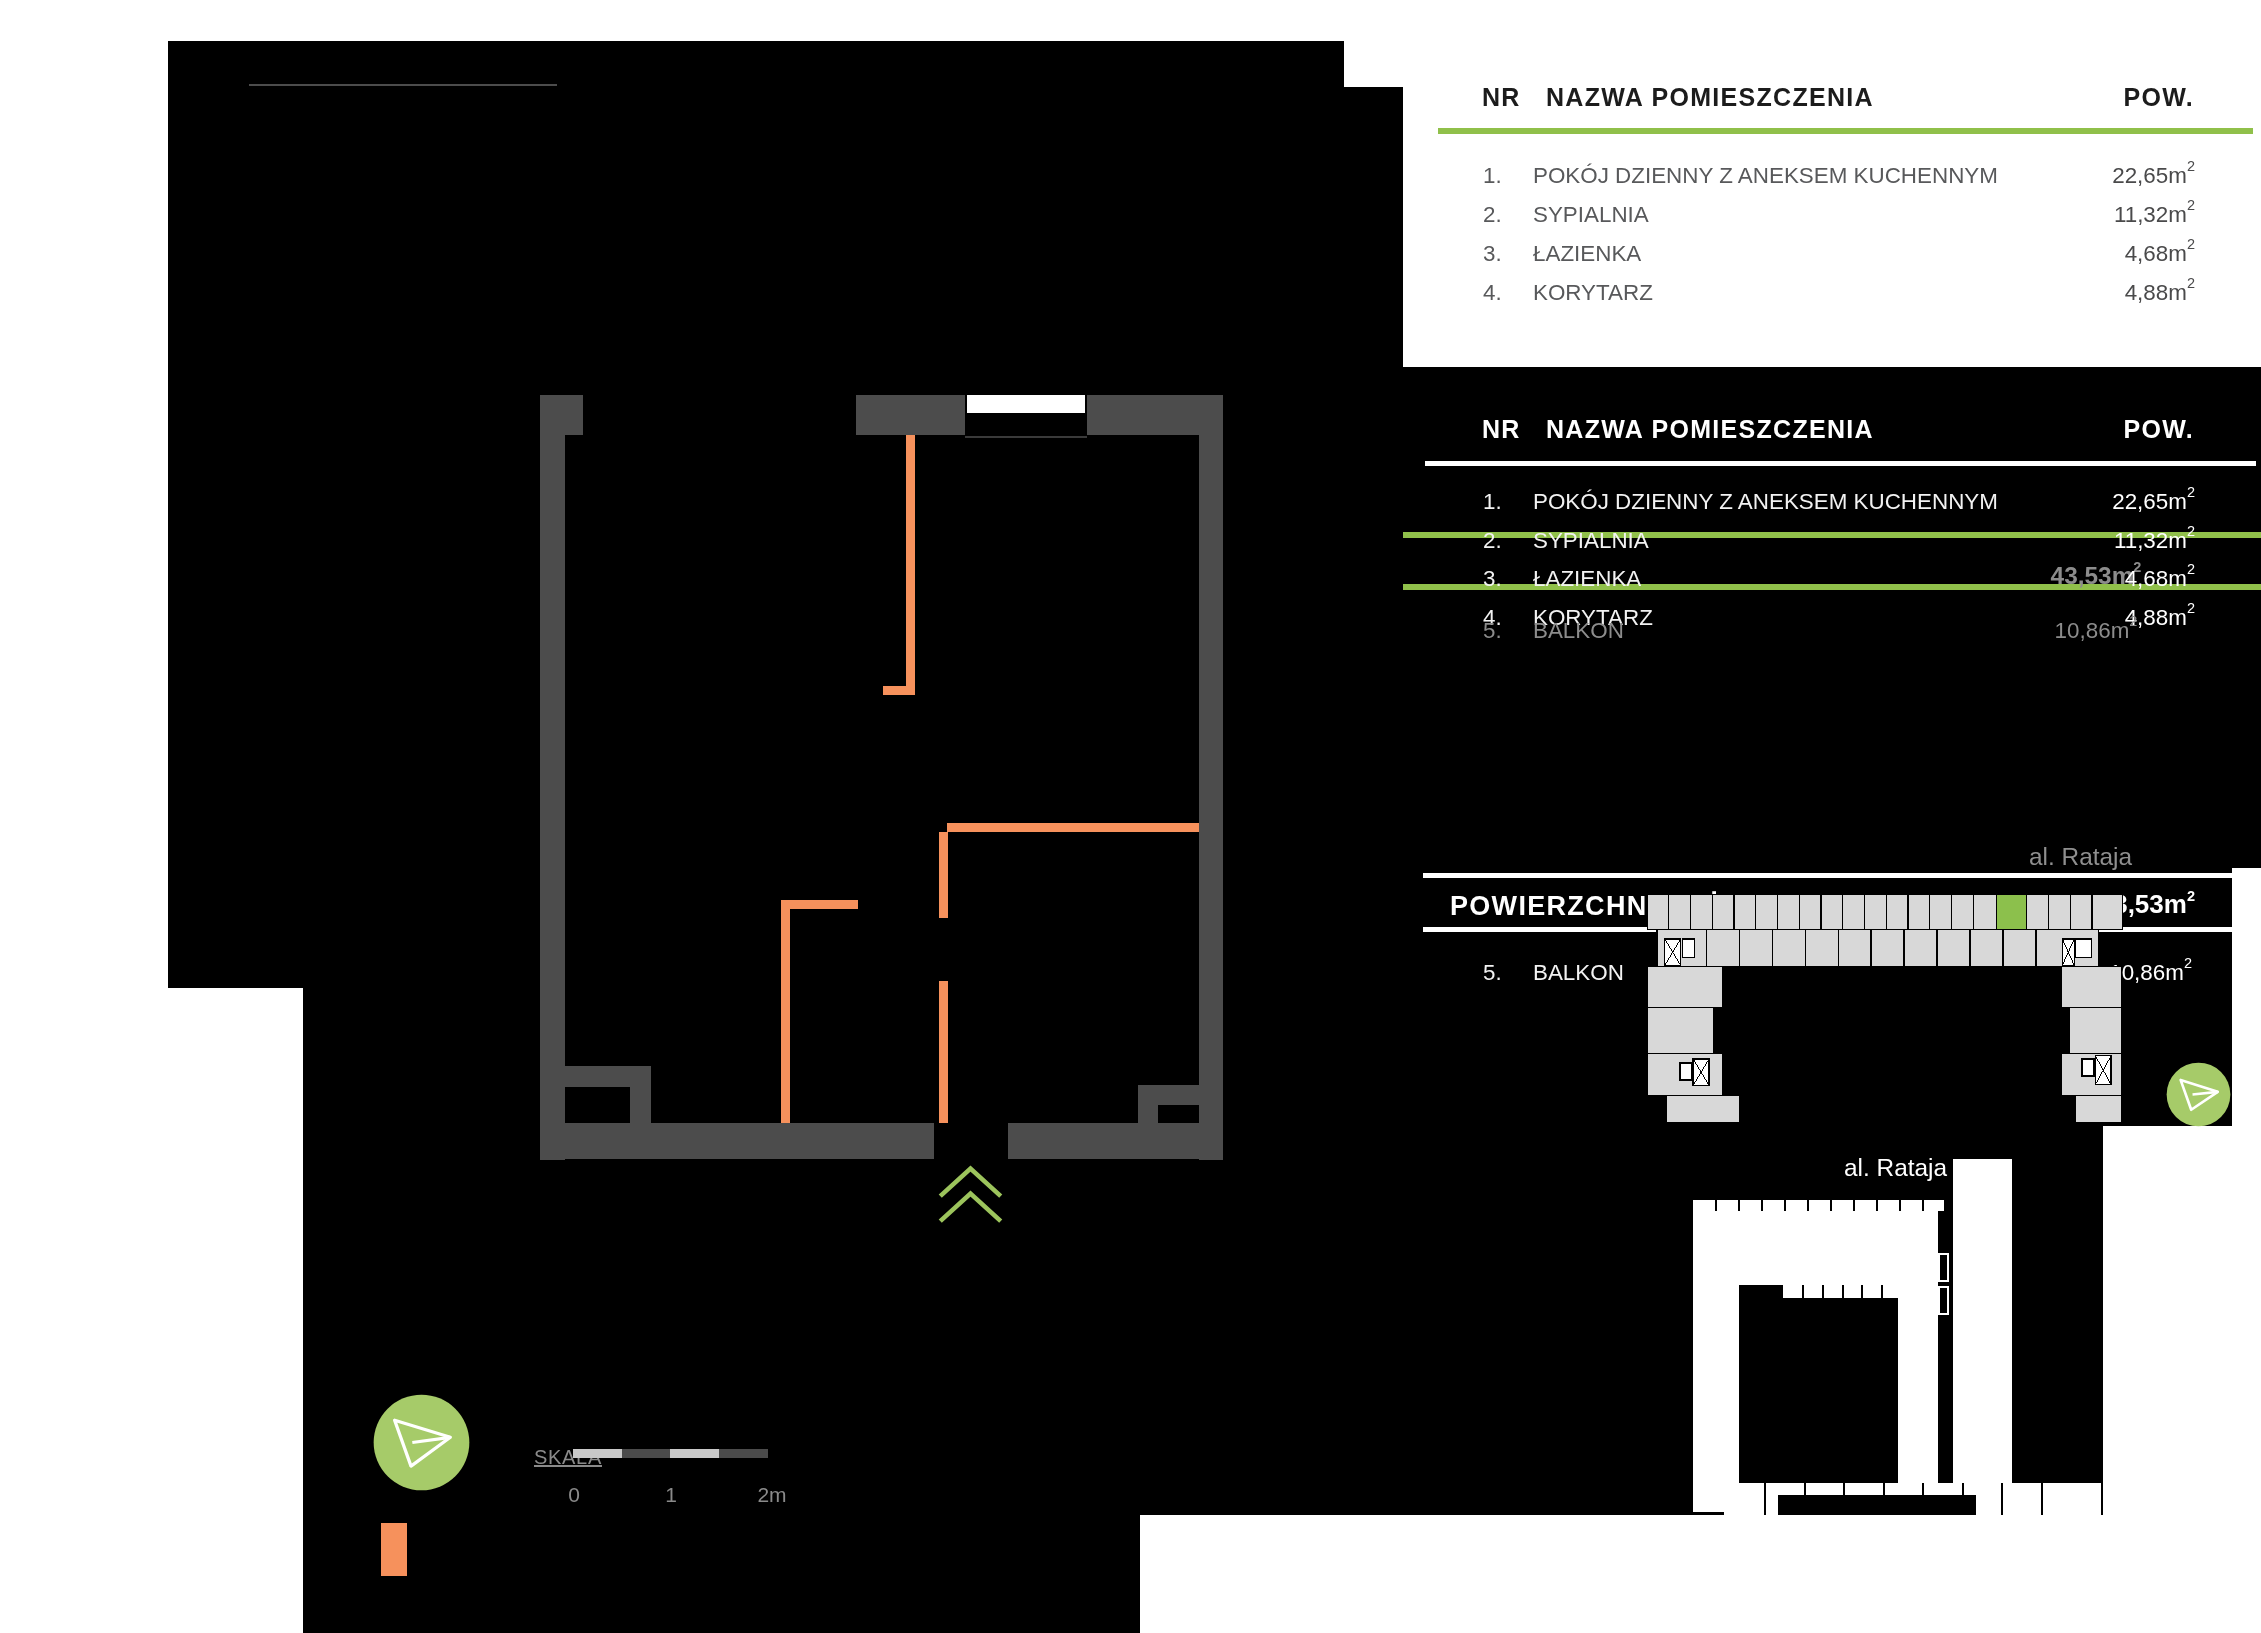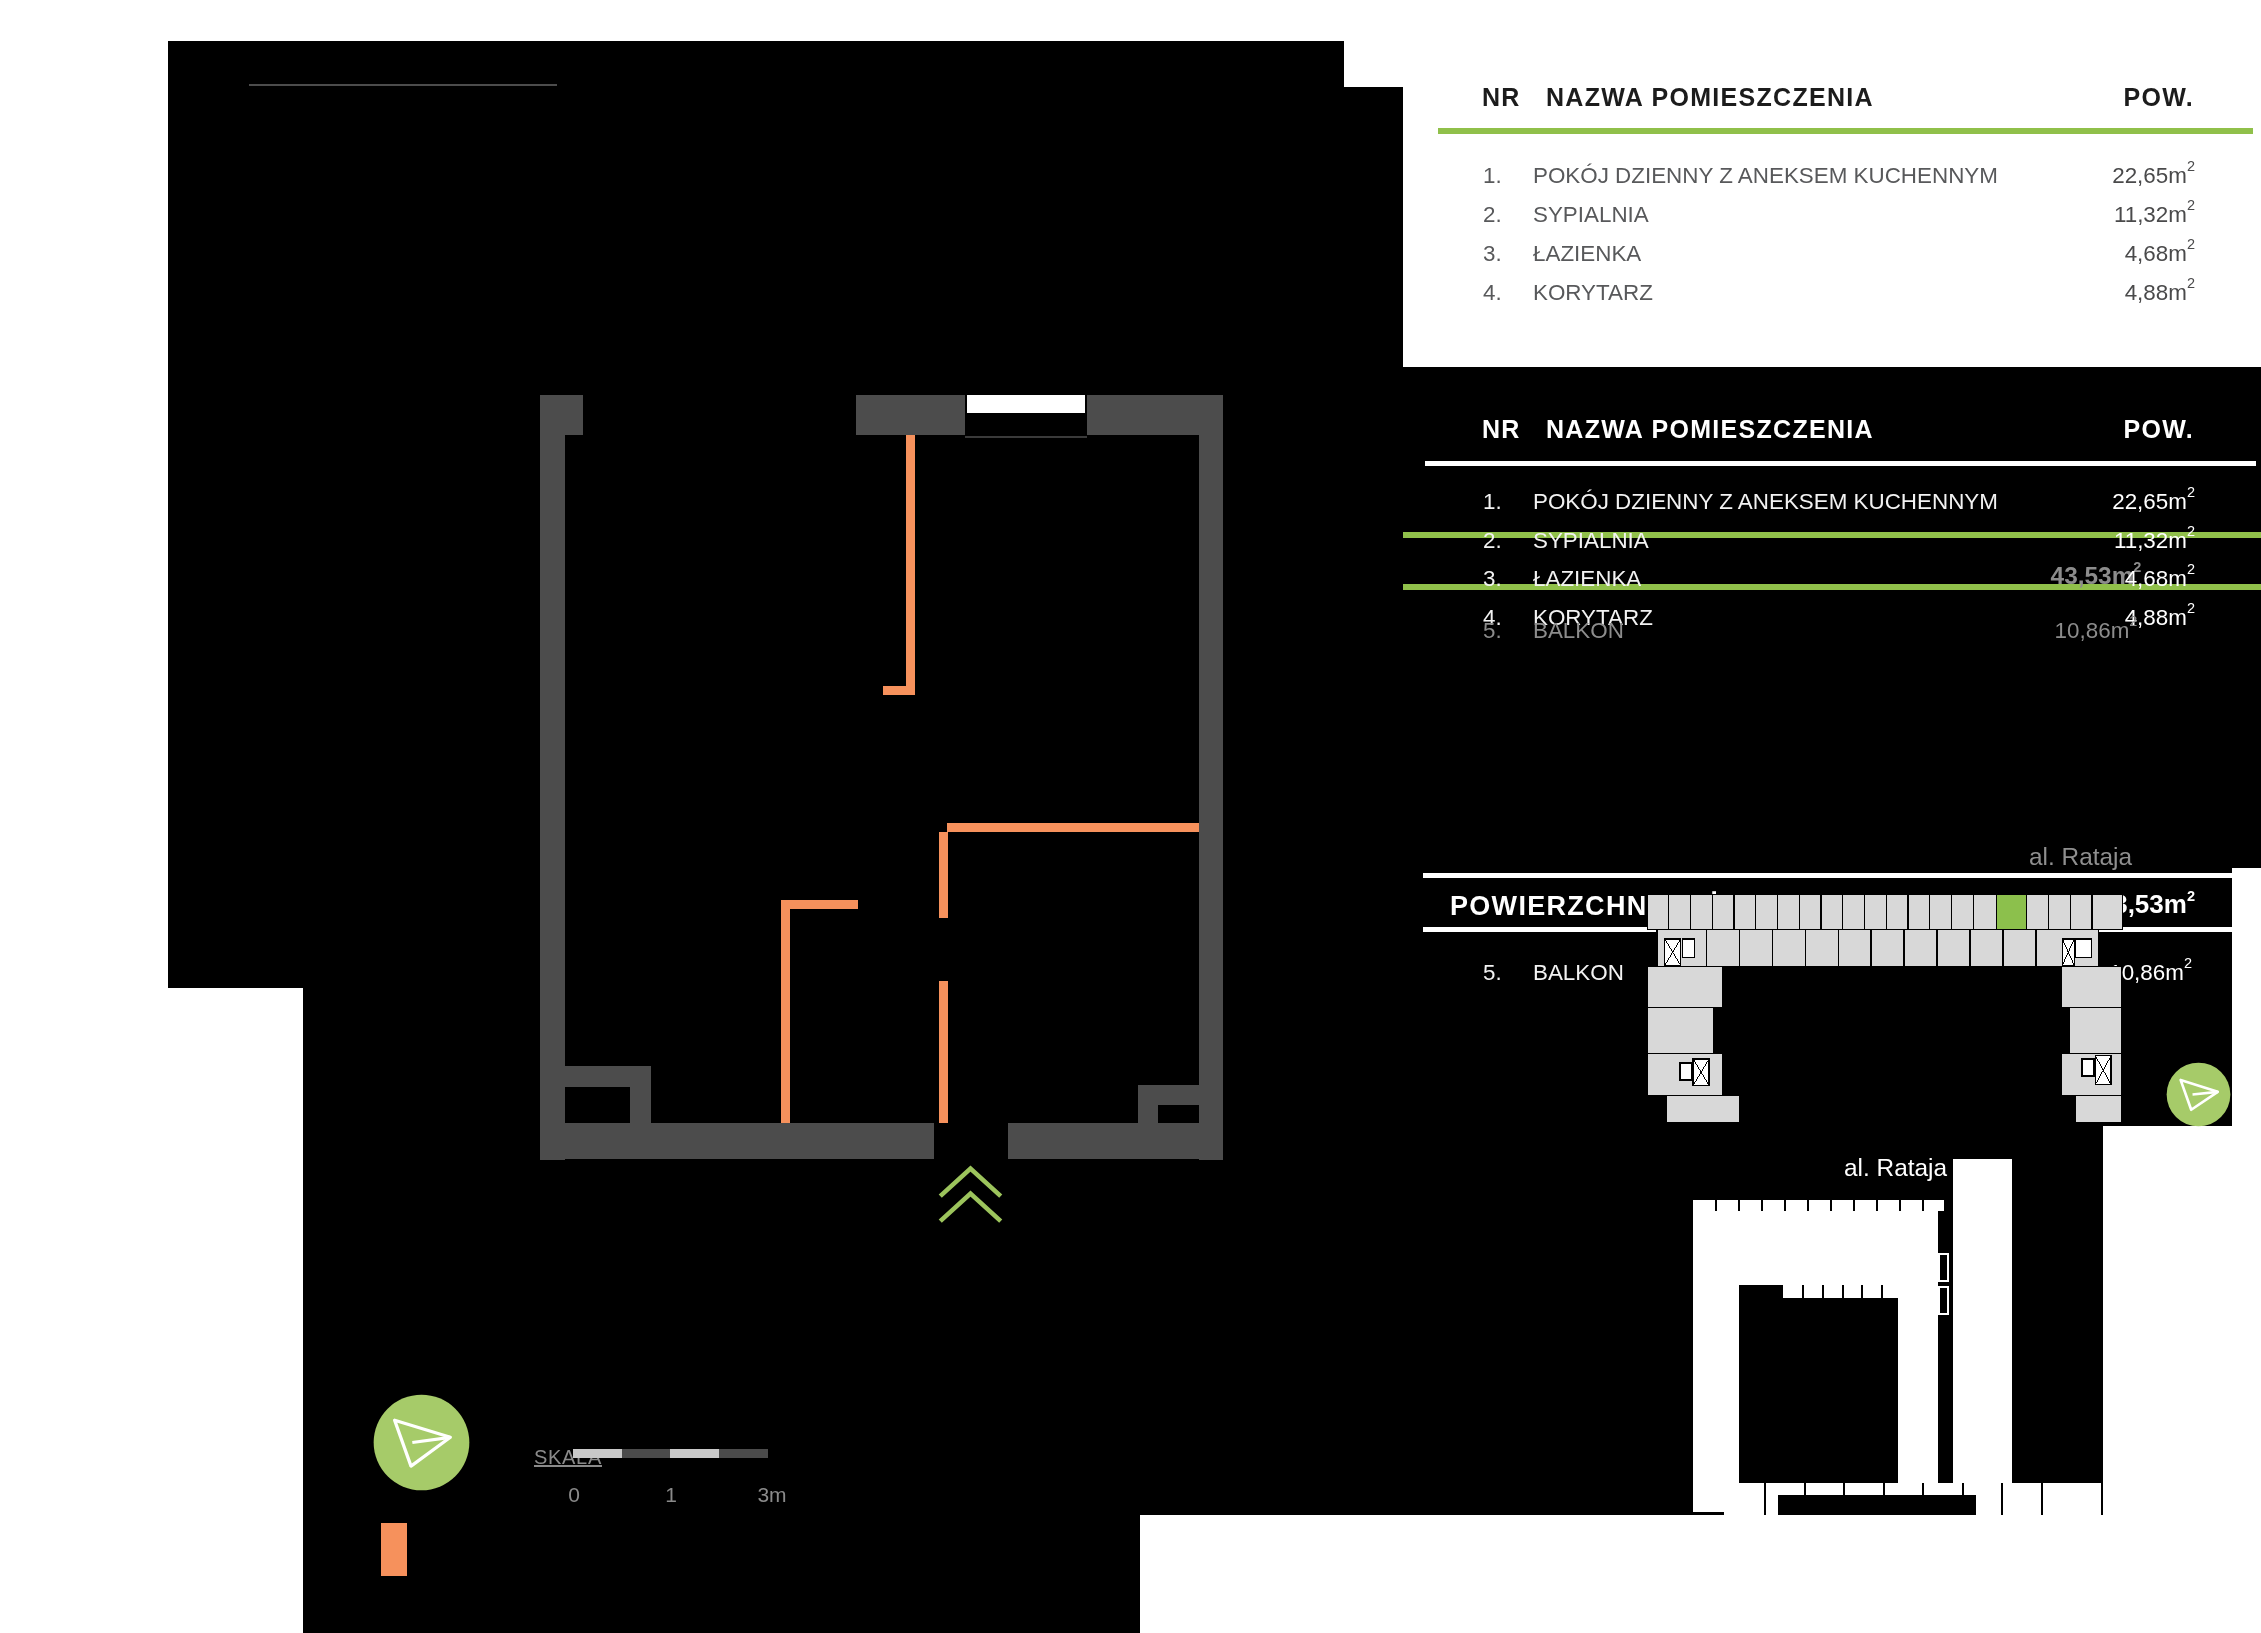--- a/index.html
+++ b/index.html
@@ -279,18 +279,18 @@
 
   <div class="scale-txt" style="left:534px;top:1446px;text-decoration:underline;">SKALA</div>
   <div class="abs" style="left:573px;top:1449px;width:195px;height:9.2px;">
     <div style="position:absolute;left:0;top:0;width:49px;height:9.2px;background:#c9c9c9;"></div>
     <div style="position:absolute;left:49px;top:0;width:49px;height:9.2px;background:#4b4b4b;"></div>
     <div style="position:absolute;left:97px;top:0;width:49px;height:9.2px;background:#c9c9c9;"></div>
     <div style="position:absolute;left:146px;top:0;width:49px;height:9.2px;background:#4b4b4b;"></div>
   </div>
   <div class="tick" style="left:574px;top:1483px;">0</div>
   <div class="tick" style="left:671px;top:1483px;">1</div>
-  <div class="tick" style="left:772px;top:1483px;">3m</div>
+  <div class="tick" style="left:772px;top:1483px;">2m</div>
 
   <div class="ow" style="left:381px;top:1523px;width:26px;height:53px;"></div>
 
 </div>
 
 
 </body></html>

